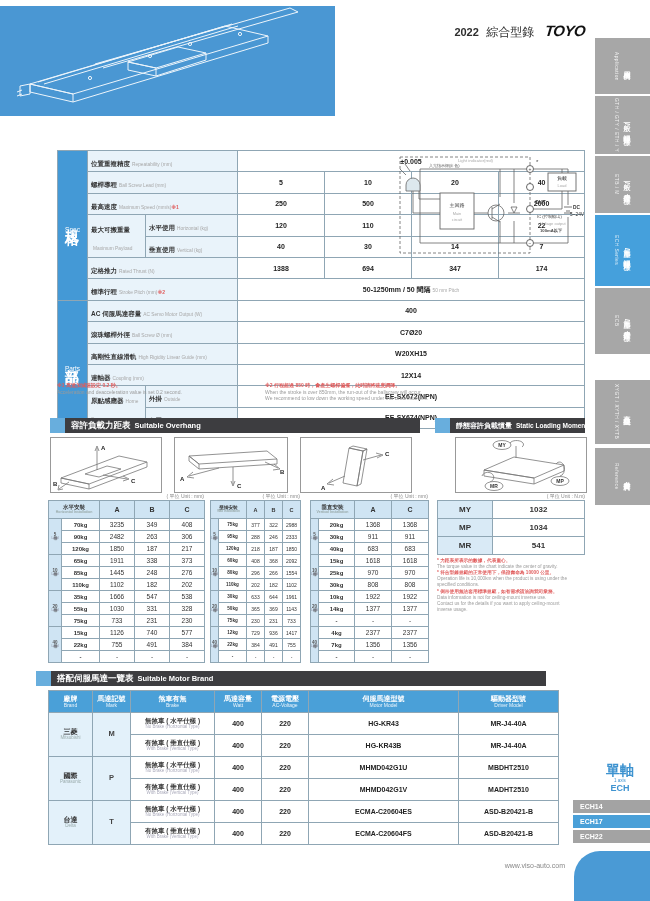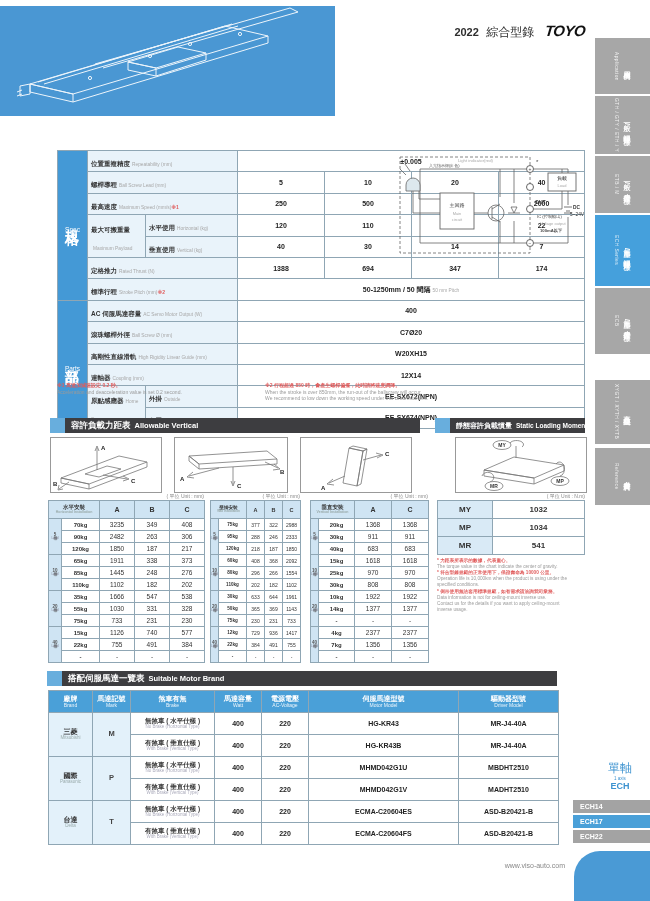--- a/index.html
+++ b/index.html
@@ -86,21 +86,21 @@
   .mt td{text-align:center;vertical-align:middle;background:#fff;line-height:1.1;}
   .mt .brand{background:#e3f1fa;}
   .mt .brand .zh{display:block;font-size:7px;font-weight:bold;color:#333;}
   .mt .brand .en{display:block;font-size:4.5px;color:#9aa;}
   .mt .mark{background:#e3f1fa;font-size:7.5px;font-weight:bold;color:#444;}
   .mt .brake .zh{display:block;font-size:6.5px;font-weight:bold;color:#333;}
   .mt .brake .en{display:block;font-size:4.5px;color:#aab;}
   .mt .num,.mt .model{font-size:7px;font-weight:600;color:#222;}
   
   .series{position:absolute;left:598px;top:762px;width:44px;text-align:center;color:#3e93d0;line-height:1.15;}
-  .s-zh{font-size:12px;font-weight:normal;}
+  .s-zh{font-size:14px;font-weight:bold;}
   .s-en{font-size:4.5px;}
   .s-code{font-size:9px;font-weight:bold;}
   .mtab{position:absolute;left:573px;width:77px;height:13px;background:#a3a3a3;color:#fff;
         font-size:7px;font-weight:bold;line-height:13px;padding-left:7px;box-sizing:border-box;}
   .mtab.active{background:#4aa0d8;}
   .corner{position:absolute;left:574px;top:851px;width:76px;height:50px;background:#4a9ad5;
           border-top-left-radius:26px;}
   .website{position:absolute;left:420px;top:862px;width:145px;text-align:right;
            font-size:7px;color:#888;}
   svg text{font-family:"Liberation Sans","DejaVu Sans",sans-serif;}
@@ -328,21 +328,21 @@
     <text x="141" y="69" font-size="4.2" fill="#444">IC (控制輸出)</text>
     <text x="144" y="76" font-size="4" fill="#aaa">Voltage output</text>
     <text x="144" y="83" font-size="4.2" font-weight="bold" fill="#444">100mA以下</text>
     <text x="177" y="60" font-size="4.8" font-weight="bold" fill="#333">DC</text>
     <text x="174" y="67" font-size="4.8" fill="#333">5~24V</text>
   </svg>
 
   <div class="secbar" style="left:50px;top:418px;width:370px;">
     <span class="sq"></span>
     <span class="zh">容許負載力距表</span>
-    <span class="en">Allowable Vertical</span>
+    <span class="en">Suitable Overhang</span>
   </div>
 
   <div class="diagbox" style="left:50px;top:437px;width:110px;height:54px;">
     <svg width="110" height="54" viewBox="0 0 110 54">
       <g stroke="#777" stroke-width="0.8" fill="none">
         <path d="M10,40 L68,18 L96,24 L38,46 Z"></path>
           <path d="M10,40 L38,46 L38,51 L10,45 Z"></path>
           <path d="M38,51 L96,29 L96,24"></path>
         <path d="M34,36 L56,28 L70,31 L48,39 Z"></path>
         <path d="M46,32 L46,10"></path>
@@ -792,21 +792,21 @@
     <p class="ne">The torque value in the chart indicate the center of gravity.</p>
     <p class="nz">* 符合型錄規範的正常使用下，保證壽命為 10000 公里。</p>
     <p class="ne">Operation life is 10,000km when the product is using under the</p>
     <p class="ne">specified conditions.</p>
     <p class="nz">* 倒吊使用無法套用標準規範，如有需求請洽詢我司業務。</p>
     <p class="ne">Data information is not for ceiling-mount inverse use.</p>
     <p class="ne">Contact us for the details if you want to apply ceiling-mount</p>
     <p class="ne">inverse usage.</p>
   </div>
 
-  <div class="secbar" style="left:47px;top:671px;width:510px;">
+  <div class="secbar" style="left:36px;top:671px;width:510px;">
     <span class="sq"></span>
     <span class="zh">搭配伺服馬達一覽表</span>
     <span class="en">Suitable Motor Brand</span>
   </div>
   <table class="mt">
     <colgroup>
         <col style="width:44px">
         <col style="width:38px">
         <col style="width:84px">
         <col style="width:47px">

